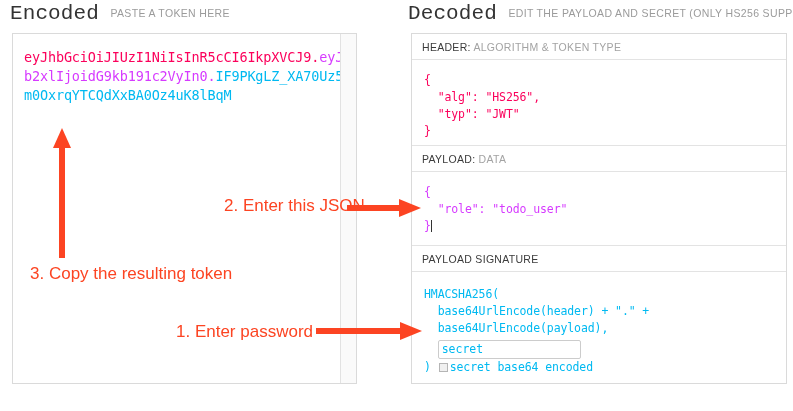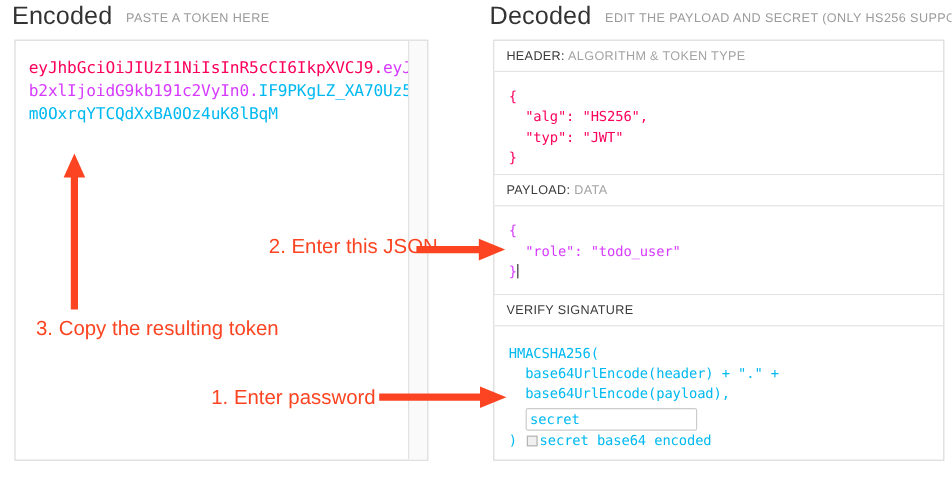--- a/index.html
+++ b/index.html
@@ -19,20 +19,21 @@
   
   .col-head {
     position: absolute;
     white-space: nowrap;
   }
   .col-head .title {
     font-size: 21px;
     color: #333333;
     font-weight: 400;
     letter-spacing: .1px;
+    font-family: Liberation Mono, monospace;
   }
   .col-head .sub {
     font-size: 10.5px;
     color: #9b9b9b;
     letter-spacing: .35px;
     margin-left: 7px;
     position: relative;
     top: -2px;
   }
 
@@ -203,21 +204,21 @@
 }</div>
 
   <div class="section-label">
     <span>PAYLOAD:</span><span class="dim"> DATA</span>
   </div>
   <div class="section-body" id="payload-body"><span>{
   "role": "todo_user"
 }</span><span class="caret"></span></div>
 
   <div class="section-label">
-    <span>VERIFY SIGNATURE</span>
+    <span>PAYLOAD SIGNATURE</span>
   </div>
   <div class="section-body" id="signature-body"><span>HMACSHA256(</span>
 <span>  base64UrlEncode(header) + "." +</span>
 <span>  base64UrlEncode(payload),</span>
   <input id="secret-input" type="text" value="secret" style="">
 <span>)</span> <span id="secret-base64-checkbox"></span><span>secret base64 encoded</span></div>
 </div>
 
 <div class="anno-text" id="anno-1">1. Enter password</div>
 <div class="anno-text" id="anno-2">2. Enter this JSON</div>

